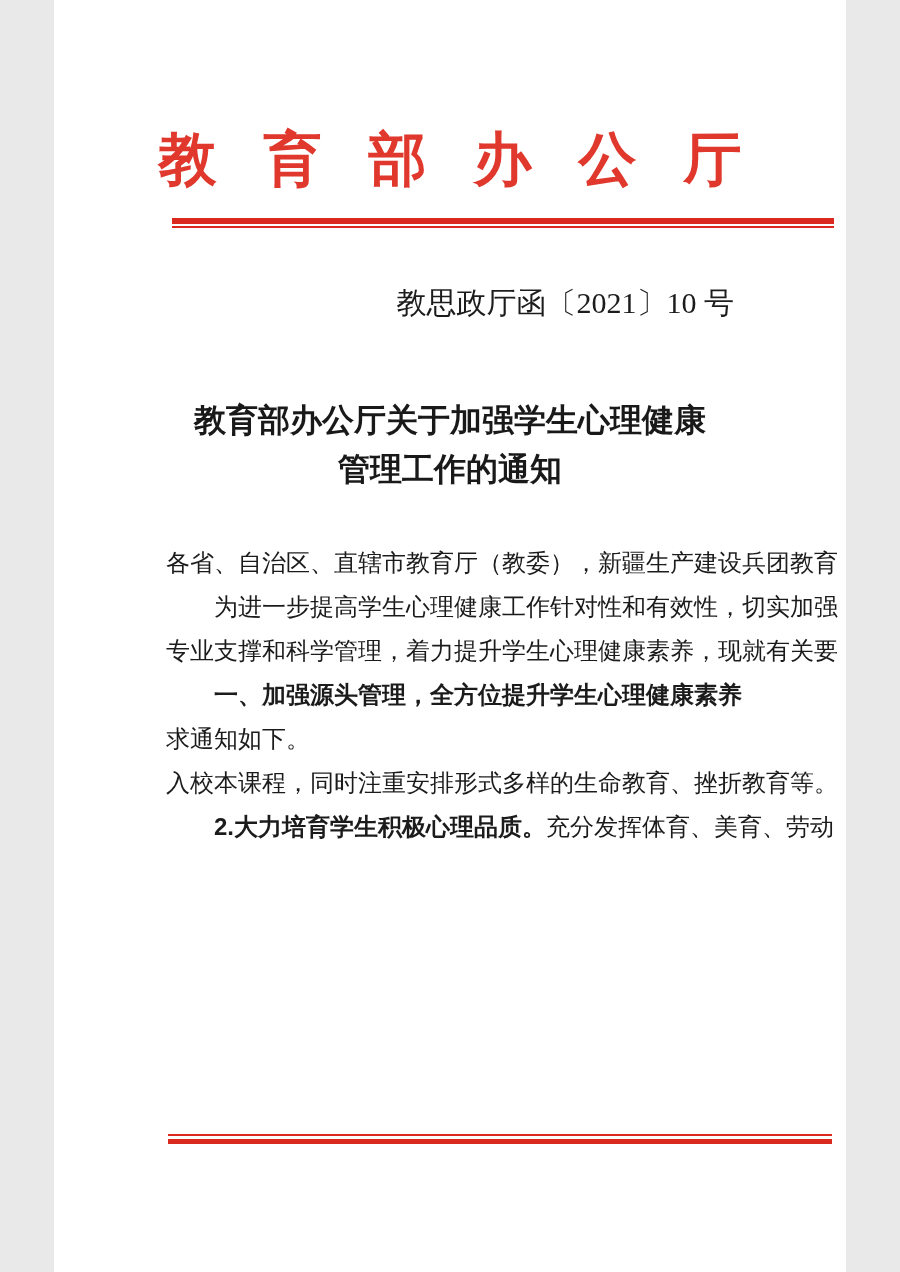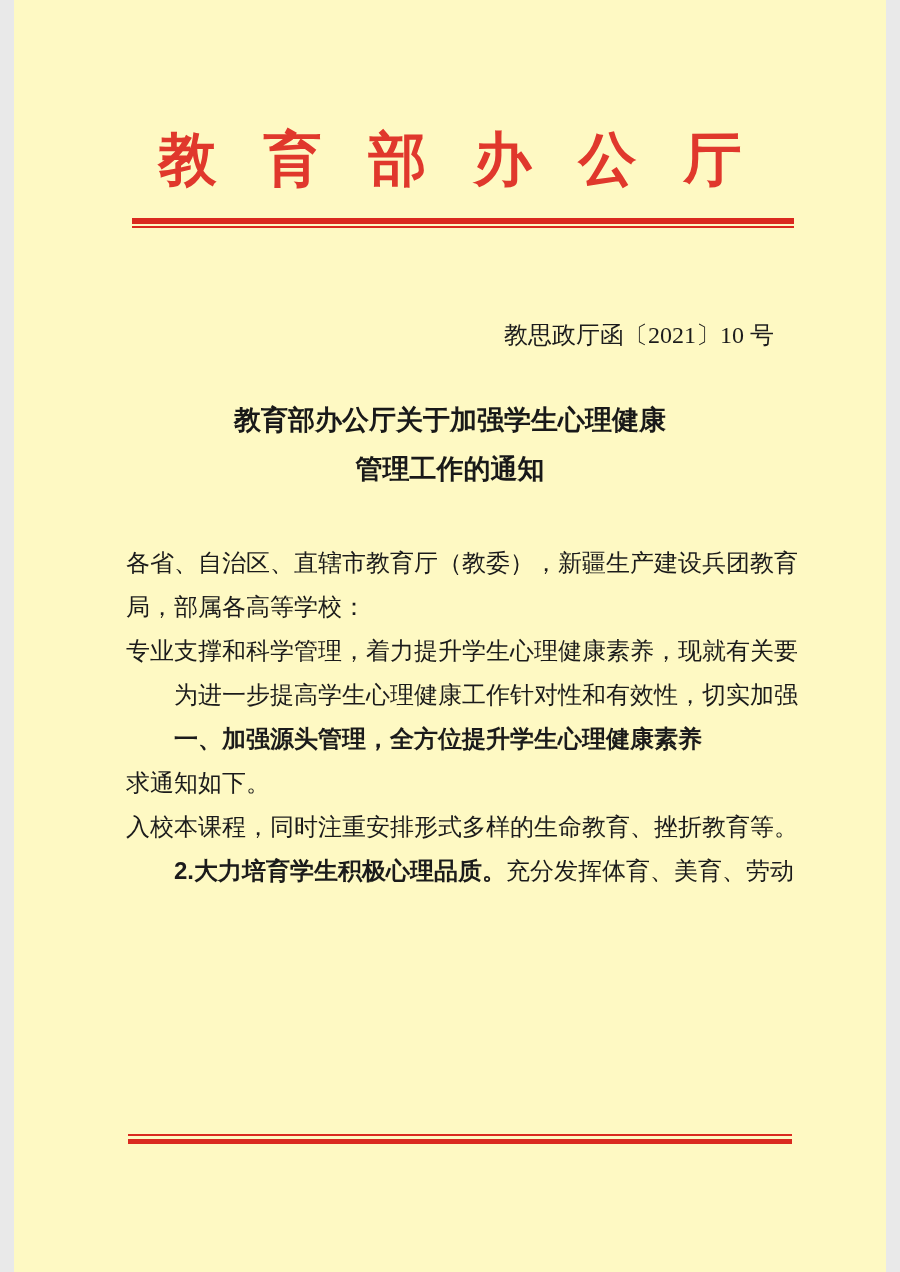--- a/index.html
+++ b/index.html
@@ -2,24 +2,24 @@
 <html lang="zh"><head>
 <meta charset="utf-8">
 <style>
   html, body {
     margin: 0;
     padding: 0;
     background: #e9e9e9;
   }
   .page {
     position: relative;
-    width: 872px;
+    width: 792px;
     height: 1272px;
     margin: 0 auto;
-    background: #fef9c3;
+    background: #ffffff;
     overflow: hidden;
     font-family: "Liberation Sans", sans-serif;
   }
 
   
   .agency {
     position: absolute;
     top: 124px;
     left: 0;
     width: 100%;
@@ -46,36 +46,35 @@
   }
   .rule-top .thick { height: 6px; background: #da2a1f; }
   .rule-top .thin  { height: 2px; background: #da2a1f; margin-top: 2px; }
 
   
   .doc-number {
     position: absolute;
     top: 287px;
     right: 112px;
     font-family: "Liberation Serif", serif;
-    font-size: 24px;
+    font-size: 30px;
     line-height: 32px;
     color: #1c1c1c;
     white-space: nowrap;
-    margin-top: 32px;
   }
 
   
   .title {
     position: absolute;
     top: 396px;
     left: 0;
     width: 100%;
     text-align: center;
     font-weight: 700;
-    font-size: 27px;
+    font-size: 32px;
     line-height: 49px;
     color: #191919;
   }
 
   
   .body-text {
     position: absolute;
     top: 541px;
     left: 112px;
     width: 680px;
@@ -116,23 +115,22 @@
 
   <div class="doc-number">教思政厅函〔2021〕10 号</div>
 
   <div class="title">
     <div>教育部办公厅关于加强学生心理健康</div>
     <div>管理工作的通知</div>
   </div>
 
   <div class="body-text">
       <div class="body-line"><span>各省、自治区、直辖市教育厅（教委），新疆生产建设兵团教育</span></div>
-      <div class="body-line"><span>局，部属各高等学校：</span></div>
+      <div class="body-line"><span>　　为进一步提高学生心理健康工作针对性和有效性，切实加强</span></div>
       <div class="body-line"><span>专业支撑和科学管理，着力提升学生心理健康素养，现就有关要</span></div>
-      <div class="body-line"><span>　　为进一步提高学生心理健康工作针对性和有效性，切实加强</span></div>
       <div class="body-line"><span>　　</span><span class="bold">一、加强源头管理，全方位提升学生心理健康素养</span></div>
       <div class="body-line"><span>求通知如下。</span></div>
       <div class="body-line"><span>入校本课程，同时注重安排形式多样的生命教育、挫折教育等。</span></div>
       <div class="body-line"><span>　　</span><span class="bold">2.大力培育学生积极心理品质。</span><span>充分发挥体育、美育、劳动</span></div>
     </div>
 
   <div class="rule-bottom">
     <div class="thin"></div>
     <div class="thick"></div>
   </div>

